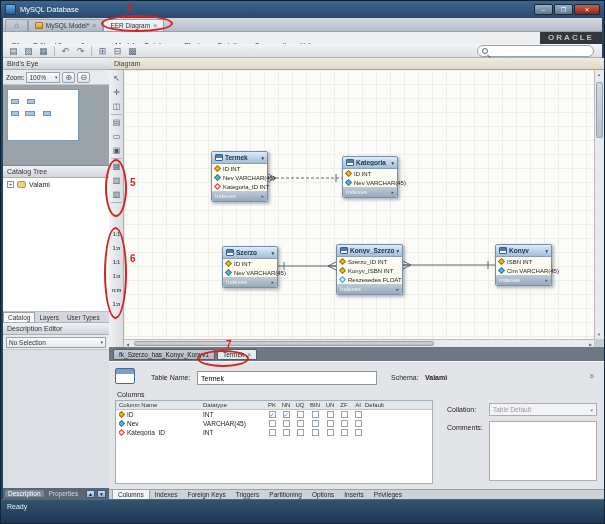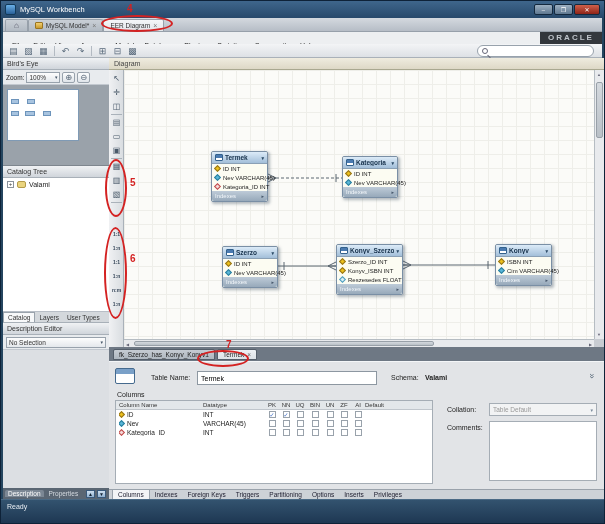--- a/index.html
+++ b/index.html
@@ -111,21 +111,21 @@
   .oval{position:absolute;border:2px solid #d42222;border-radius:50%;z-index:60}
   .annnum{position:absolute;color:#d42222;font-weight:bold;font-size:10px;z-index:60}
 </style>
 </head>
 <body>
 
 <div id="window">
 
   <div class="titlebar">
     <span class="appic"></span>
-    <span class="wtitle">MySQL Workbench</span>
+    <span class="wtitle">MySQL Database</span>
     <span class="winbtns">
       <span class="wb">–</span>
       <span class="wb">❐</span>
       <span class="wb close">✕</span>
     </span>
   </div>
 
   <div class="doctabs">
     <div class="dtab" style="padding:0 8px">
       <span style="font-size:8px;color:#556">⌂</span>

